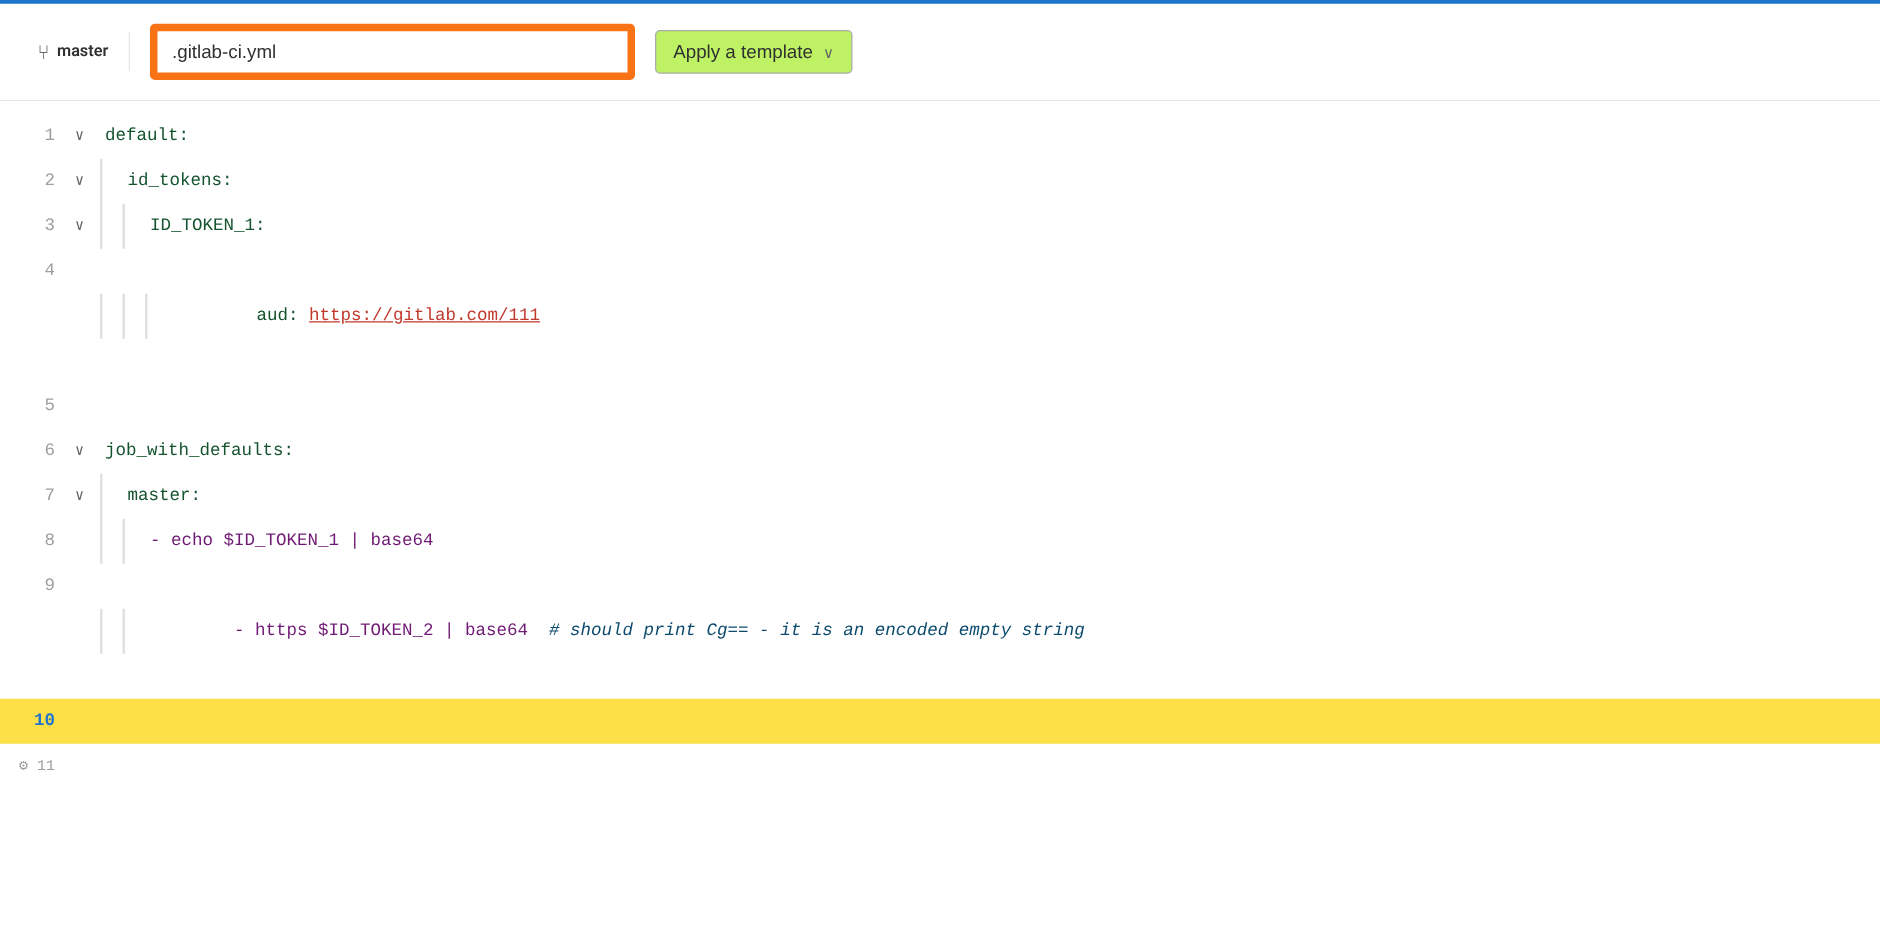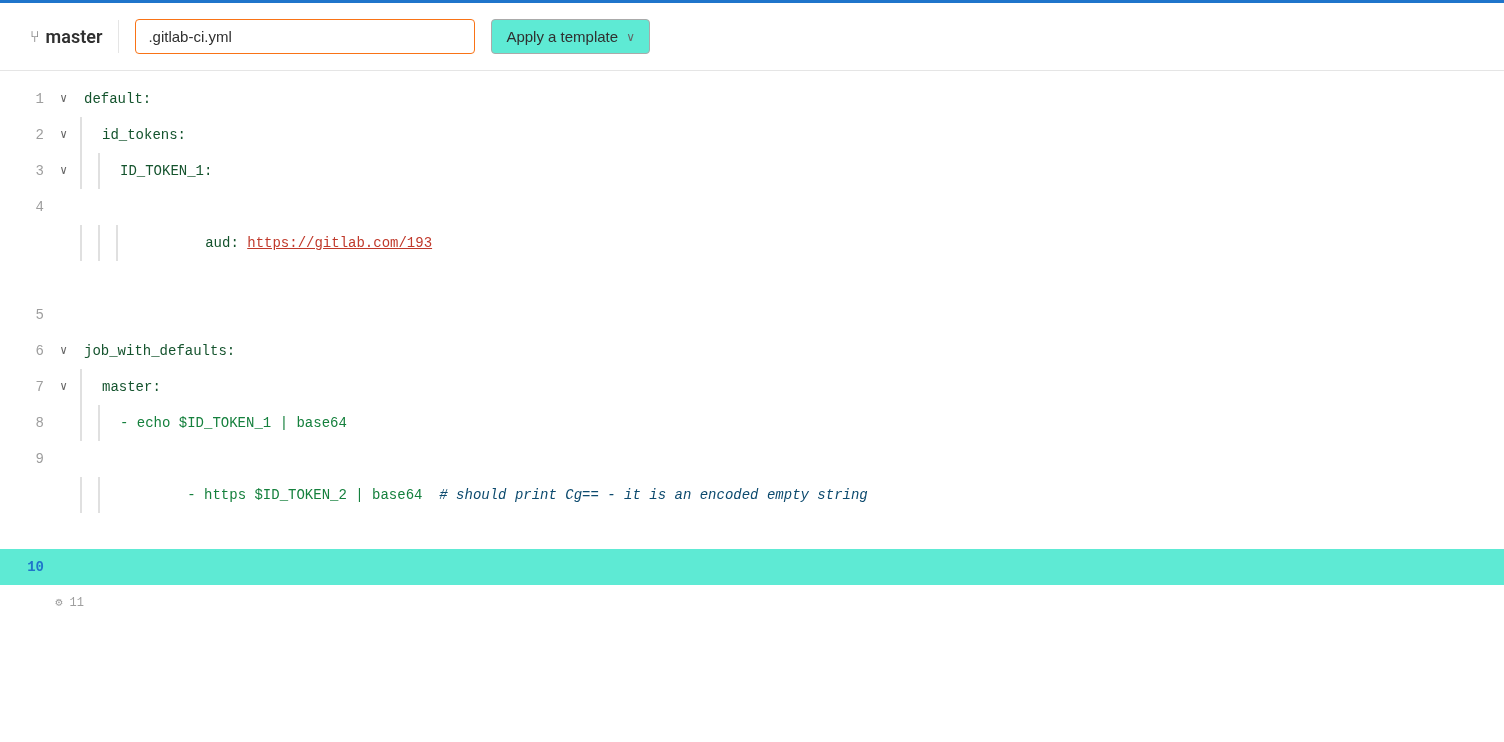--- a/index.html
+++ b/index.html
@@ -39,40 +39,40 @@
     }
 
     .branch-icon {
       color: #666;
       font-size: 16px;
     }
 
     .branch-name {
       font-weight: 600;
       color: #303030;
-      font-size: 18px;
+      font-size: 13px;
     }
 
     .filename-input {
-      border: 1px solid #f97316;
+      border: 6px solid #f97316;
       border-radius: 4px;
       padding: 8px 12px;
       font-size: 15px;
       color: #303030;
-      width: 340px;
+      width: 388px;
       outline: none;
     }
 
     .template-button {
       border: 1px solid #aaa;
       border-radius: 4px;
       padding: 8px 14px;
       font-size: 15px;
       color: #303030;
-      background: #5eead4;
+      background: #bef264;
       cursor: pointer;
       display: flex;
       align-items: center;
       gap: 8px;
     }
 
     .chevron {
       font-size: 12px;
       color: #666;
     }
@@ -85,21 +85,21 @@
     .code-line {
       display: flex;
       align-items: flex-start;
       font-family: 'Menlo', 'Monaco', 'Courier New', monospace;
       font-size: 14px;
       line-height: 36px;
       min-height: 36px;
     }
 
     .code-line.highlighted {
-      background: #5eead4;
+      background: #fde047;
     }
 
     .line-num {
       width: 60px;
       text-align: right;
       padding-right: 16px;
       color: #9e9e9e;
       user-select: none;
       font-size: 14px;
       min-width: 60px;
@@ -137,21 +137,21 @@
       padding-left: 4px;
       color: #303030;
       white-space: pre;
     }
 
     .key-text {
       color: #14532d;
     }
 
     .red-text {
-      color: #15803d;
+      color: #701a75;
     }
 
     .link-text {
       color: #c0392b;
       text-decoration: underline;
     }
 
     .comment-text {
       color: #0c4a6e;
       font-style: italic;
@@ -213,21 +213,21 @@
   </div>
 
   <div class="code-line">
     <span class="line-num">4</span>
     <div class="line-content-wrapper">
       <span class="fold-placeholder"></span>
       <span class="pipe"></span>
       <span class="pipe"></span>
       <span class="pipe"></span>
       <span class="code-content">
-        <span class="key-text">aud: </span><a class="link-text" href="#">https://gitlab.com/193</a>
+        <span class="key-text">aud: </span><a class="link-text" href="#">https://gitlab.com/111</a>
       </span>
     </div>
   </div>
 
   <div class="code-line">
     <span class="line-num">5</span>
     <div class="line-content-wrapper">
       <span class="fold-placeholder"></span>
       <span class="code-content">&nbsp;</span>
     </div>
@@ -274,19 +274,19 @@
 
   <div class="code-line highlighted">
     <span class="line-num blue">10</span>
     <div class="line-content-wrapper">
       <span class="fold-placeholder"></span>
       <span class="code-content">&nbsp;</span>
     </div>
   </div>
 
   <div class="code-line">
-    <span class="line-num link-icon" style="color:#9e9e9e; font-size:12px;margin-left:40px;">⚙ 11</span>
+    <span class="line-num link-icon" style="color:#9e9e9e; font-size:12px;">⚙ 11</span>
     <div class="line-content-wrapper">
       <span class="code-content">&nbsp;</span>
     </div>
   </div>
 
 </div>
 
 </body></html>

